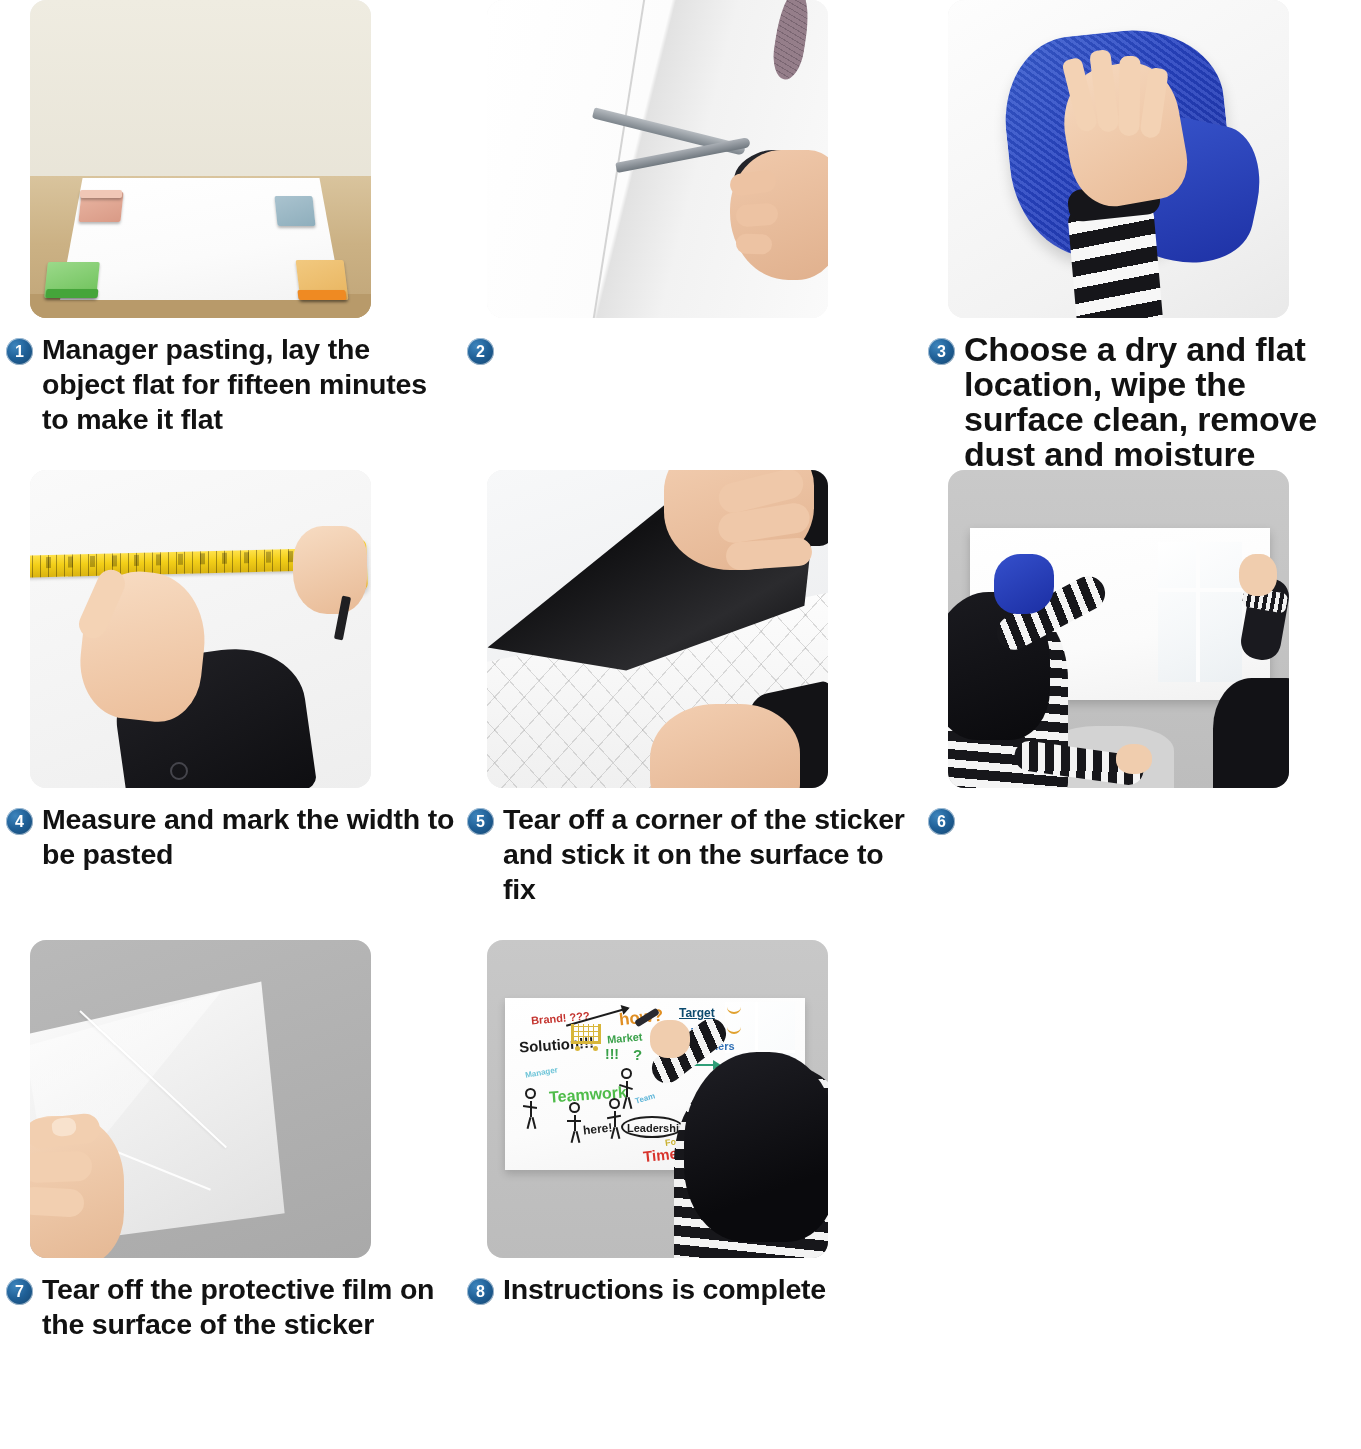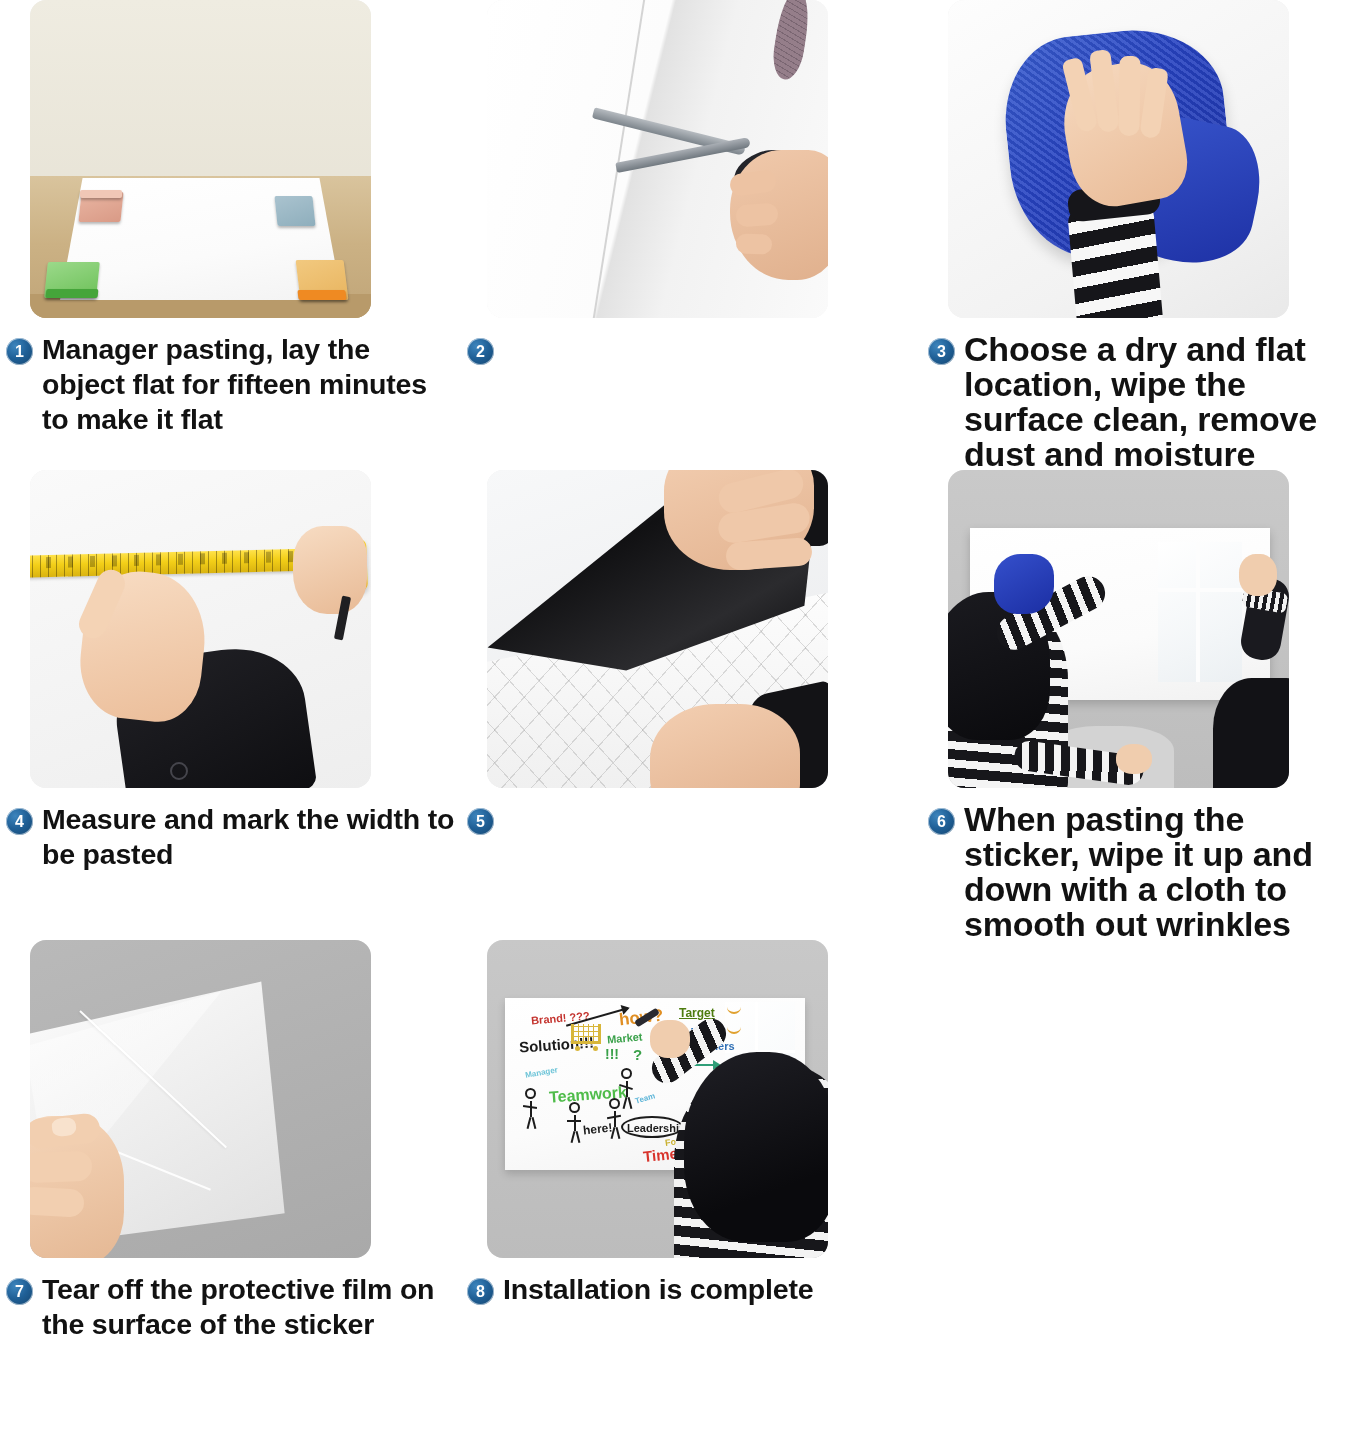--- a/index.html
+++ b/index.html
@@ -338,21 +338,21 @@
   .p8-glare { position:absolute; left:238px; top:62px; width:70px; height:124px; background:linear-gradient(140deg,rgba(255,255,255,.95),rgba(240,245,248,.55)); }
   .p8-glarev { position:absolute; left:268px; top:62px; width:3px; height:124px; background:#ffffff; }
   .p8-glareh { position:absolute; left:238px; top:110px; width:70px; height:3px; background:#ffffff; }
   .wb { position:absolute; font-family:"Liberation Sans", sans-serif; font-weight:700; white-space:nowrap; }
   .wb-brand   { left:44px;  top:72px;  font-size:11px; color:#c4342f; transform:rotate(-5deg); }
   .wb-solution{ left:32px;  top:96px;  font-size:15px; color:#1c1c1c; transform:rotate(-4deg); }
   .wb-how     { left:132px; top:68px;  font-size:17px; color:#e08e22; transform:rotate(-6deg); }
   .wb-market  { left:120px; top:92px;  font-size:11px; color:#3aa14a; transform:rotate(-5deg); }
   .wb-excl    { left:118px; top:106px; font-size:14px; color:#3aa14a; }
   .wb-q       { left:146px; top:106px; font-size:15px; color:#3aa14a; }
-  .wb-target  { left:192px; top:66px;  font-size:12px; color:#4d7c0f;text-decoration:underline; }
+  .wb-target  { left:192px; top:66px;  font-size:12px; color:#0c4a6e;text-decoration:underline; }
   .wb-your    { left:204px; top:84px;  font-size:12px; color:#2f6fb5; }
   .wb-cust    { left:192px; top:100px; font-size:11px; color:#2f6fb5; }
   .wb-teamwork{ left:62px;  top:146px; font-size:16px; color:#4fbc4a; transform:rotate(-4deg); }
   .wb-manager { left:38px;  top:128px; font-size:8px;  color:#6fc5d8; transform:rotate(-10deg); }
   .wb-team    { left:148px; top:154px; font-size:8px;  color:#5fb6d8; transform:rotate(-16deg); }
   .wb-here    { left:96px;  top:182px; font-size:12px; color:#1c1c1c; transform:rotate(-6deg); }
   .wb-leader  { left:140px; top:182px; font-size:11px; color:#1c1c1c; }
   .wb-forum   { left:178px; top:196px; font-size:9px;  color:#c9b02f; transform:rotate(-8deg); }
   .wb-time    { left:156px; top:206px; font-size:15px; color:#d8342c; transform:rotate(-6deg); }
   .wb-oval {
@@ -495,20 +495,21 @@
         <div class="p5-sleeve2"></div>
         <div class="p5-hand1"></div>
         <div class="p5-kn p5-k1"></div>
           <div class="p5-kn p5-k2"></div>
           <div class="p5-kn p5-k3"></div>
         <div class="p5-sleeve"></div>
           <div class="p5-hand2"></div>
       </div>
       <div class="caption">
         <div class="badge">5</div>
+        <div class="cap-text">Tear off a corner of the sticker and stick it on the surface to fix</div>
       </div>
     </div>
 
     <div class="cell col3">
       <div class="photo">
         <div class="p6-bg"></div>
         <div class="p6-sheet"></div>
         <div class="p6-win"></div>
           <div class="p6-winbarv"></div>
           <div class="p6-winbarh"></div>
@@ -520,21 +521,20 @@
         <div class="p6-woman"></div>
           <div class="p6-hair"></div>
         <div class="p6-arm1"></div>
           <div class="p6-hand1"></div>
           <div class="p6-cloth"></div>
         <div class="p6-arm2"></div>
           <div class="p6-hand2"></div>
       </div>
       <div class="caption">
         <div class="badge">6</div>
-        <div class="cap-text">When pasting the sticker, wipe it up and down with a cloth to smooth out wrinkles</div>
       </div>
     </div>
 
     <div class="cell col1">
       <div class="photo">
         <div class="p7-bg"></div>
         <div class="p7-film"></div>
           <div class="p7-tri"></div>
         <div class="p7-crease1"></div>
           <div class="p7-crease2"></div>
@@ -614,20 +614,20 @@
         </div>
 
         <div class="p8-woman"></div>
           <div class="p8-hair"></div>
         <div class="p8-arm"></div>
           <div class="p8-hand"></div>
           <div class="p8-pen"></div>
       </div>
       <div class="caption">
         <div class="badge">8</div>
-        <div class="cap-text">Installation is complete</div>
+        <div class="cap-text">Instructions is complete</div>
       </div>
     </div>
 
     <div class="cell col3"></div>
 
   </div>
 </div>
 
 </body></html>

